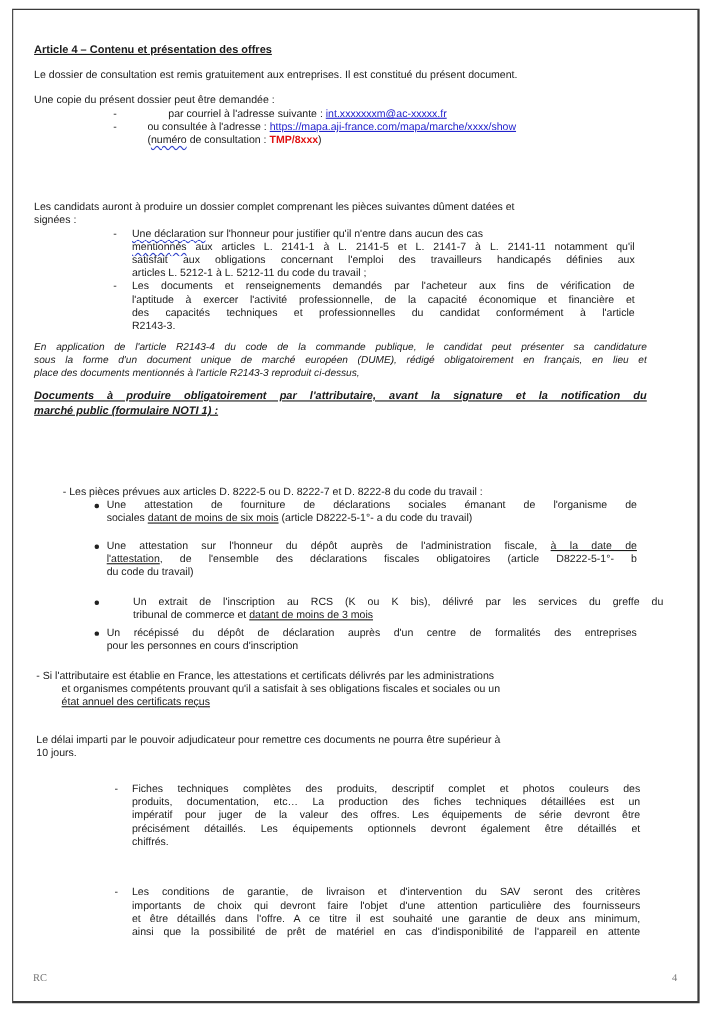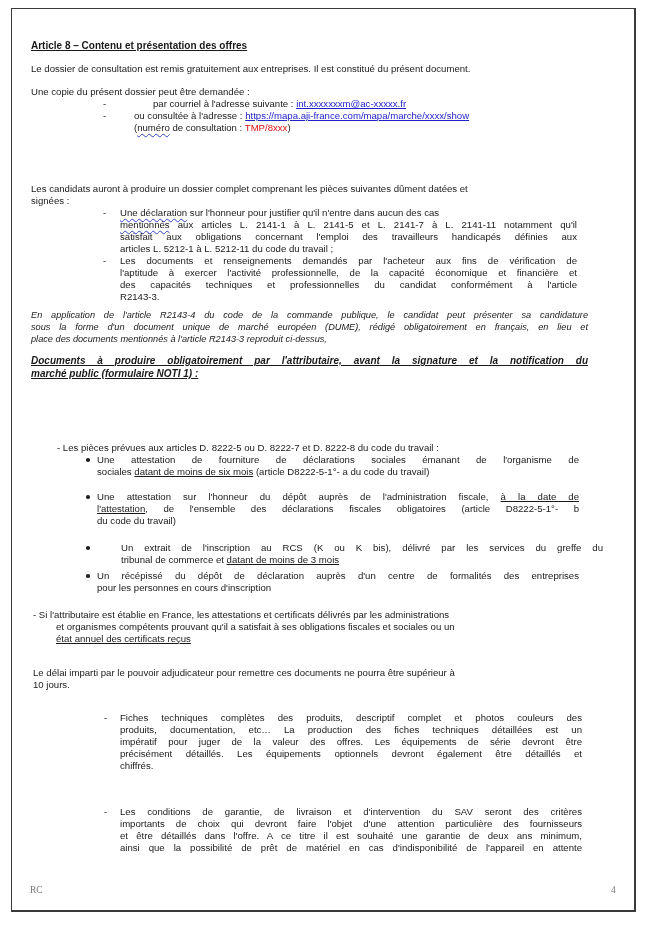--- a/index.html
+++ b/index.html
@@ -7,32 +7,32 @@
            font-family: "Liberation Sans", sans-serif; color: #1a1a1a; }
     .page { position: absolute; left: 11px; top: 8px; width: 625px; height: 904px;
             border: 1.5px solid #3a3a3a; border-bottom-width: 2.5px; border-right-width: 2px;
             box-sizing: border-box; background: #fff; }
     .abs { position: absolute; white-space: nowrap; font-size: 9.6px; line-height: 12px; }
     .just { white-space: normal; text-align: justify; text-align-last: justify; }
     .u { text-decoration: underline; }
     .b { font-weight: bold; }
     .i { font-style: italic; }
     .link { color: #2222cc; text-decoration: underline; }
-    .red { color: #e01010; font-weight: normal; }
+    .red { color: #e01010; font-weight: bold; }
     .squig { text-decoration: underline wavy #3344cc; text-decoration-thickness: 1px; text-underline-offset: 2px; }
     .dash { position: absolute; font-size: 9.6px; line-height: 12px; }
     .bullet { position: absolute; width: 3.5px; height: 3.5px; border-radius: 50%; background: #222; }
     .footer { position: absolute; font-family: "Liberation Serif", serif; font-size: 9.5px; color: #777; }
   </style>
 </head>
 <body>
 
 <div class="page"></div>
 
-<div class="abs b u" style="left:31px; top:40px; font-size:10px;">Article 8 – Contenu et présentation des offres</div>
+<div class="abs b u" style="left:31px; top:40px; font-size:10px;">Article 4 – Contenu et présentation des offres</div>
 
 <div class="abs" style="left:31px; top:63px;">Le dossier de consultation est remis gratuitement aux entreprises. Il est constitué du présent document.</div>
 
 <div class="abs" style="left:31px; top:86px;">Une copie du présent dossier peut être demandée :</div>
 
 <span class="dash" style="left:103px; top:98px;">-</span>
 <div class="abs" style="left:134px; top:98px;padding-left:19px;">
   <span>par courriel à l'adresse suivante : </span><span class="link">int.xxxxxxxm@ac-xxxxx.fr</span>
 </div>
 

